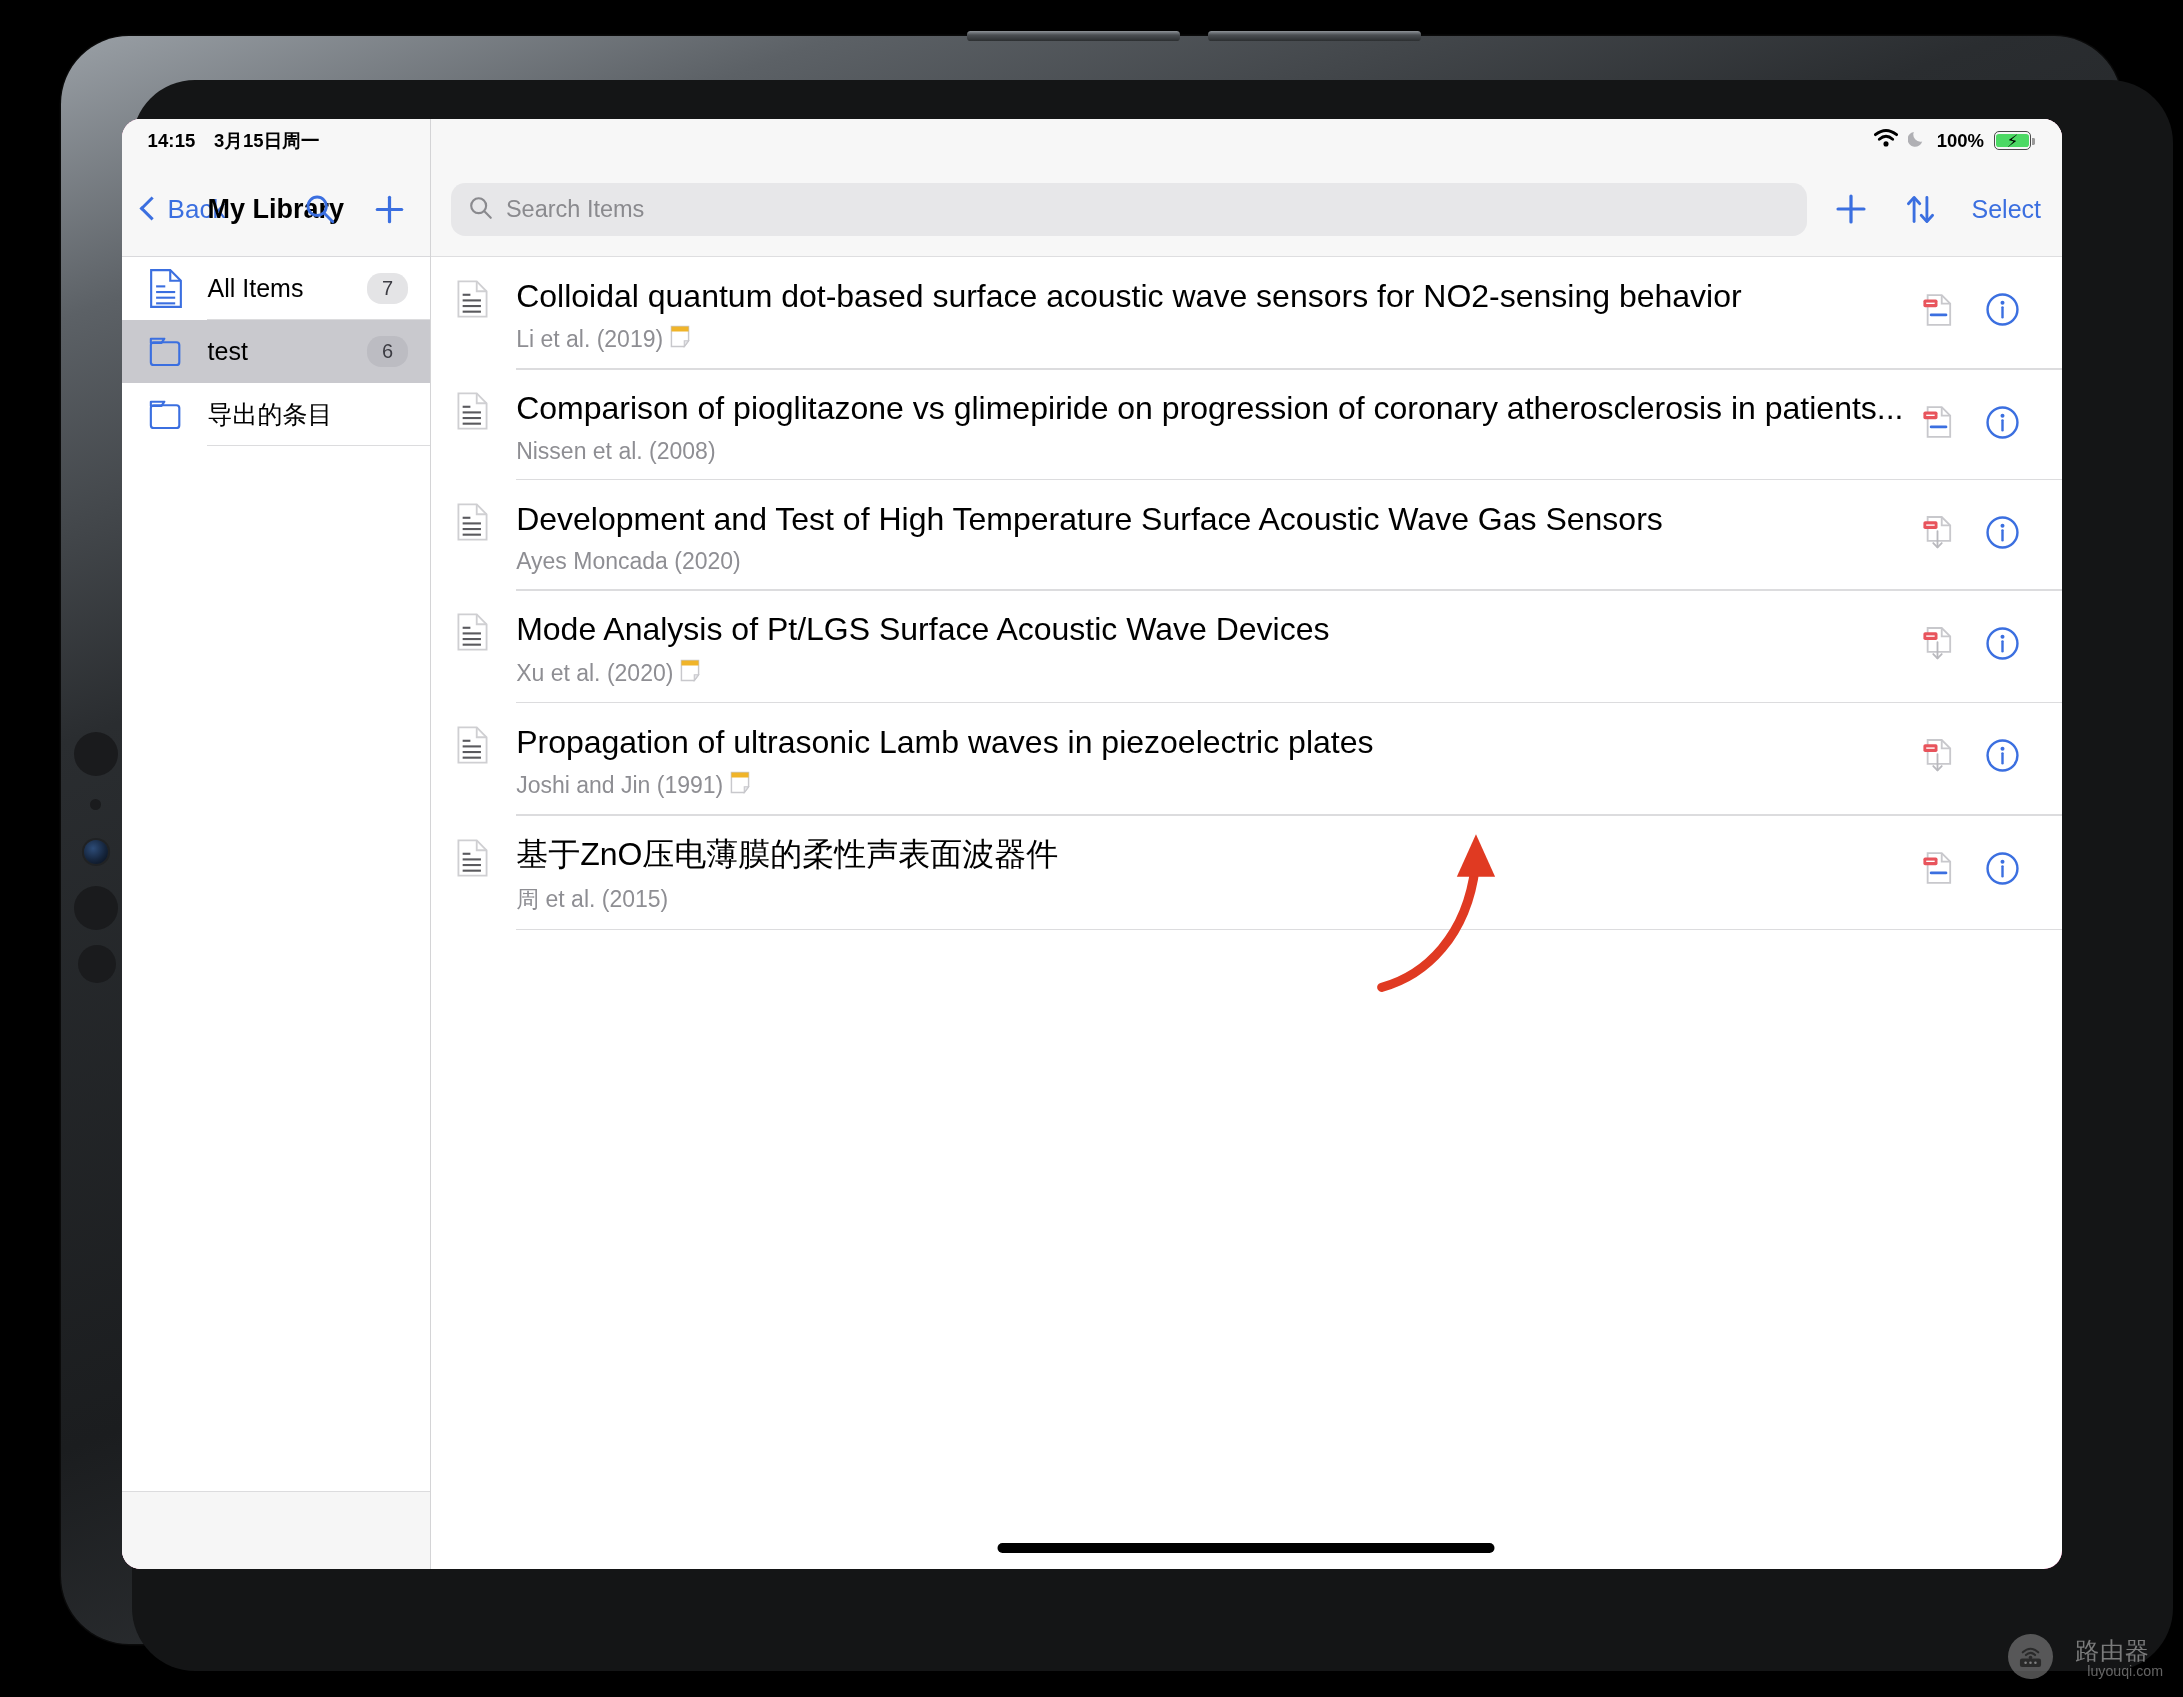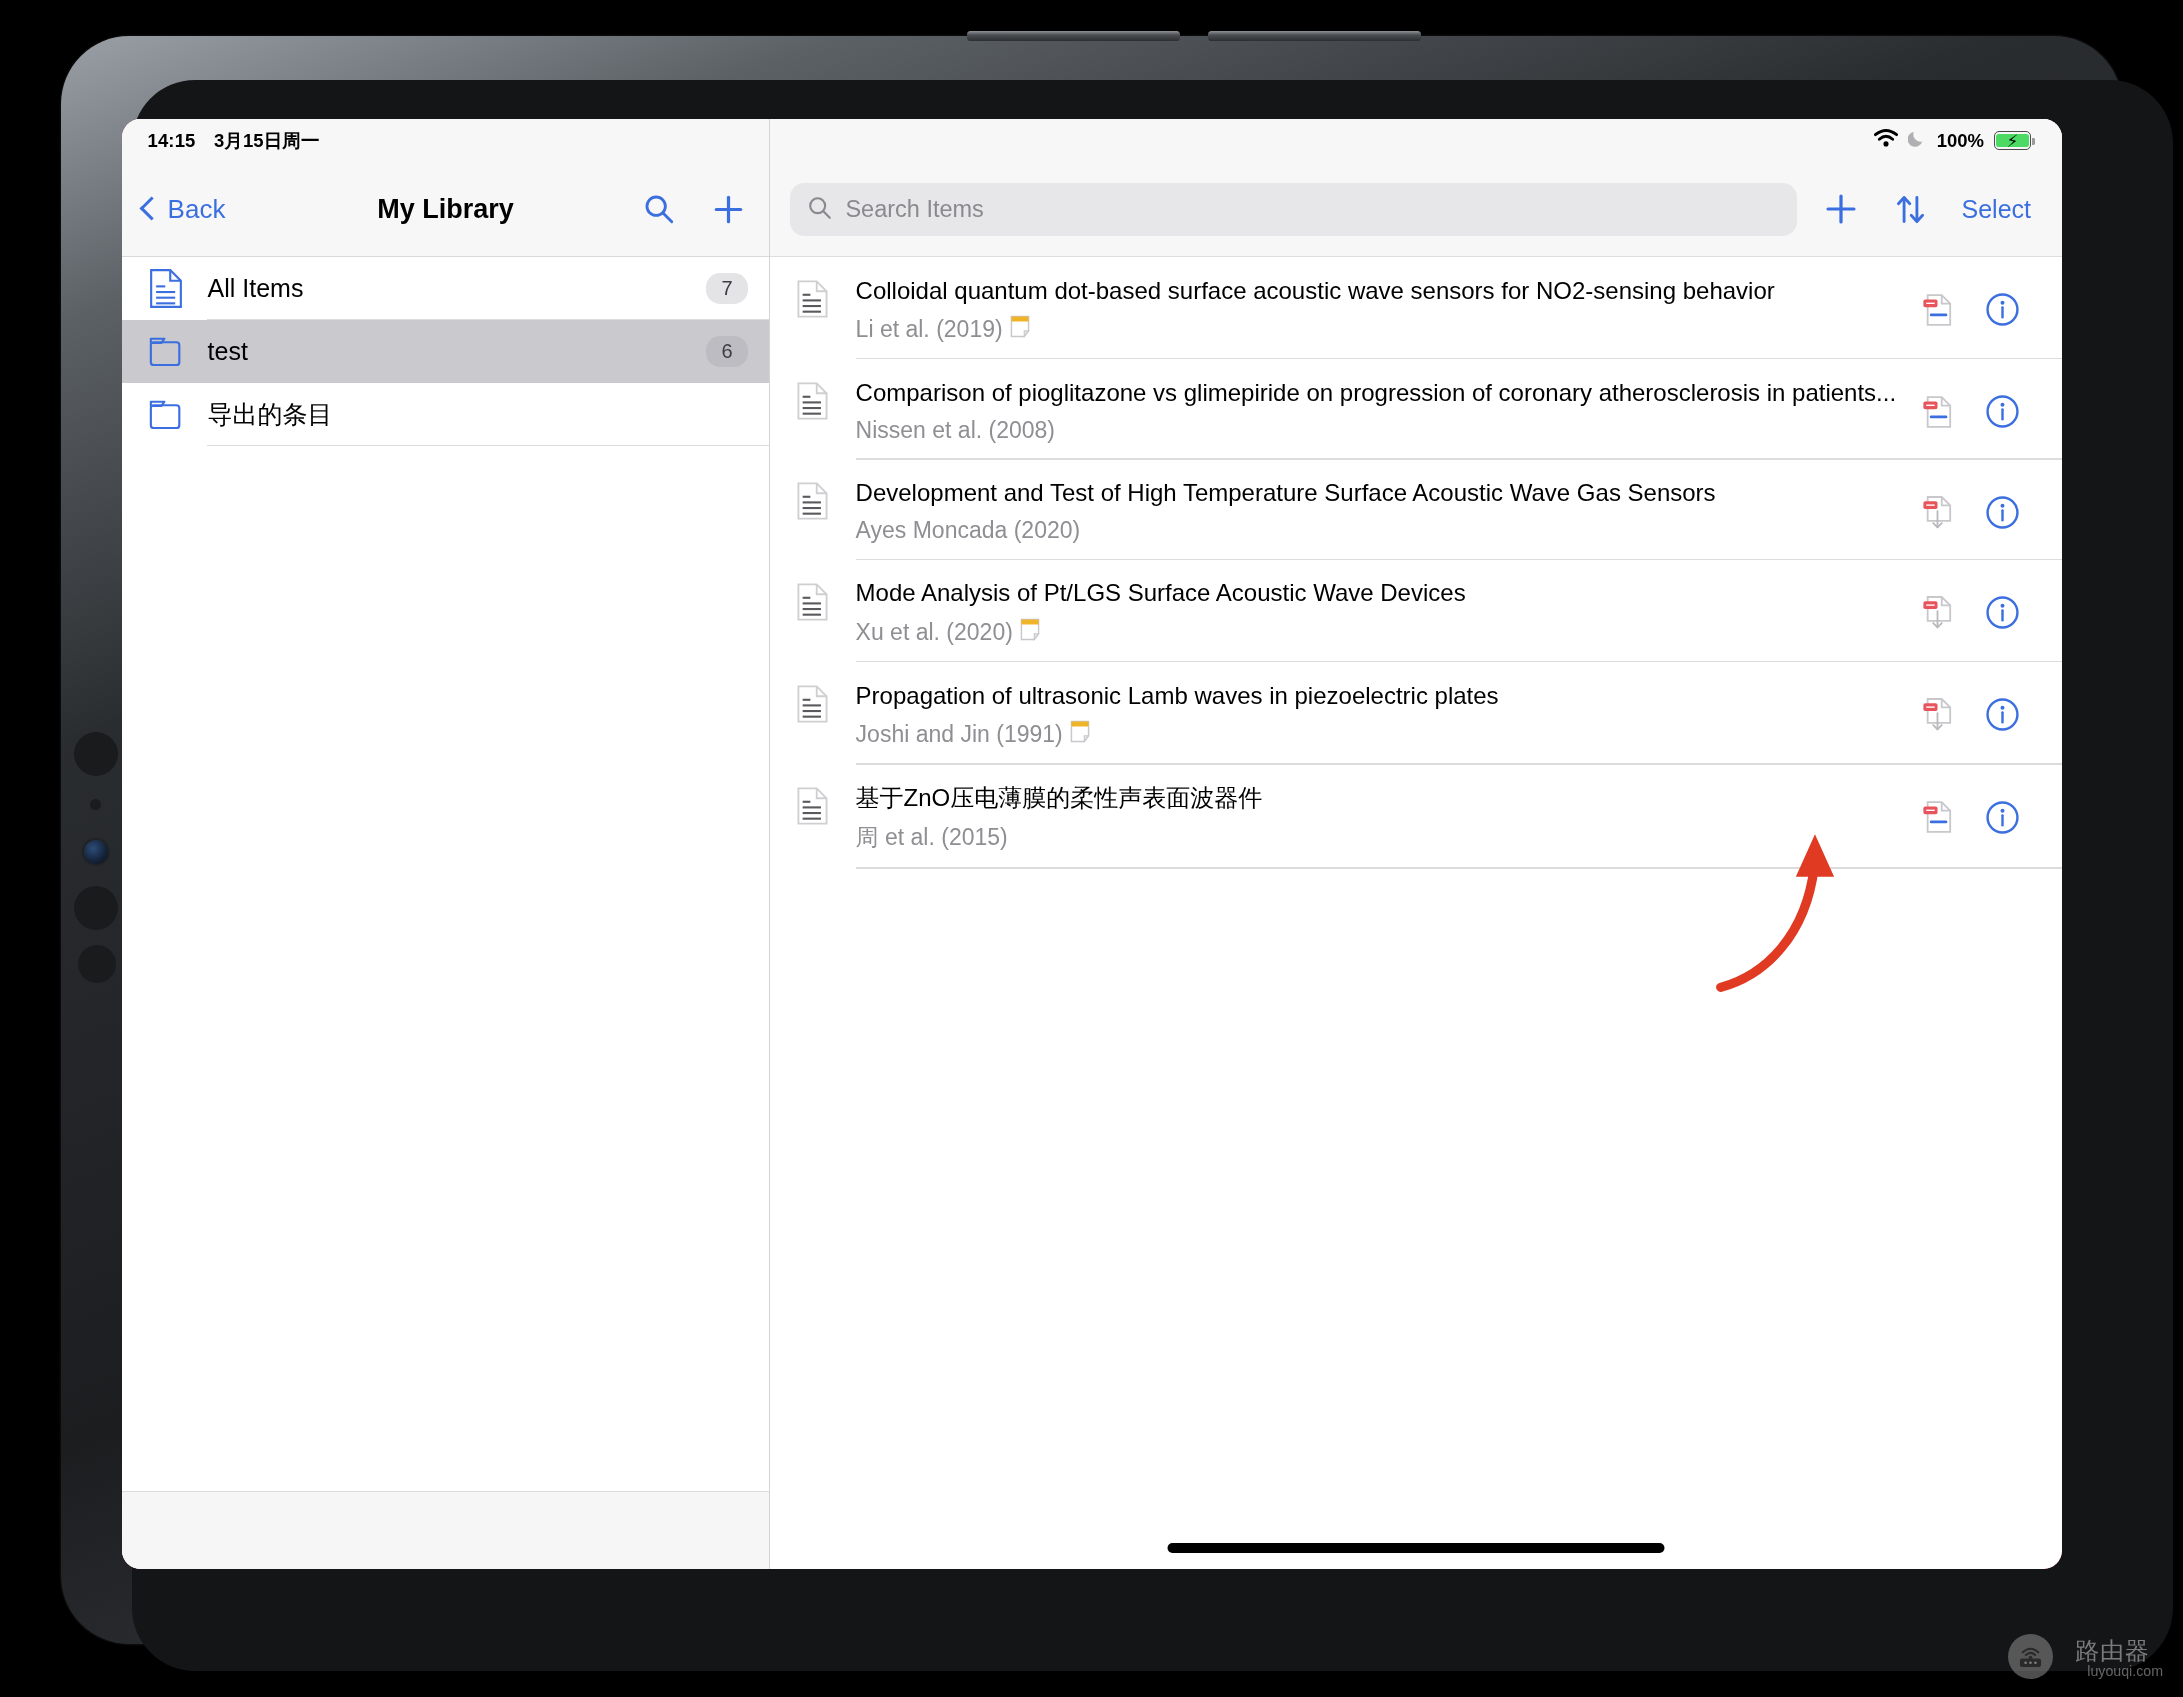--- a/index.html
+++ b/index.html
@@ -260,21 +260,21 @@
   }
   .detail-toolbar {
     height: 94px;
     padding-top: 43px;
     box-sizing: content-box;
     background: #f7f7f7;
     border-bottom: 1.4px solid #dedee0;
     display: flex;
     align-items: center;
     padding-left: 20px;
-    padding-right: 31px;
+    padding-right: 21px;
     gap: 25.6px;
   }
   .searchbox {
     flex: 1;
     height: 53px;
     background: #e7e7e9;
     border-radius: 14.2px;
     display: flex;
     align-items: center;
     padding: 0 17px;
@@ -320,21 +320,21 @@
   }
   .item-doc-icon {
     width: 60px;
     flex: 0 0 60px;
     padding-top: 4.3px;
     display: flex;
     justify-content: flex-start;
   }
   .item-main { flex: 1; min-width: 0; padding-right: 18.5px; }
   .item-title {
-    font-size: 24px;
+    font-size: 32px;
     color: #000;
     line-height: 1.28;
     white-space: nowrap;
     overflow: hidden;
     text-overflow: ellipsis;
   }
   .item-sub {
     margin-top: 8.5px;
     font-size: 23px;
     color: #8e8e93;

